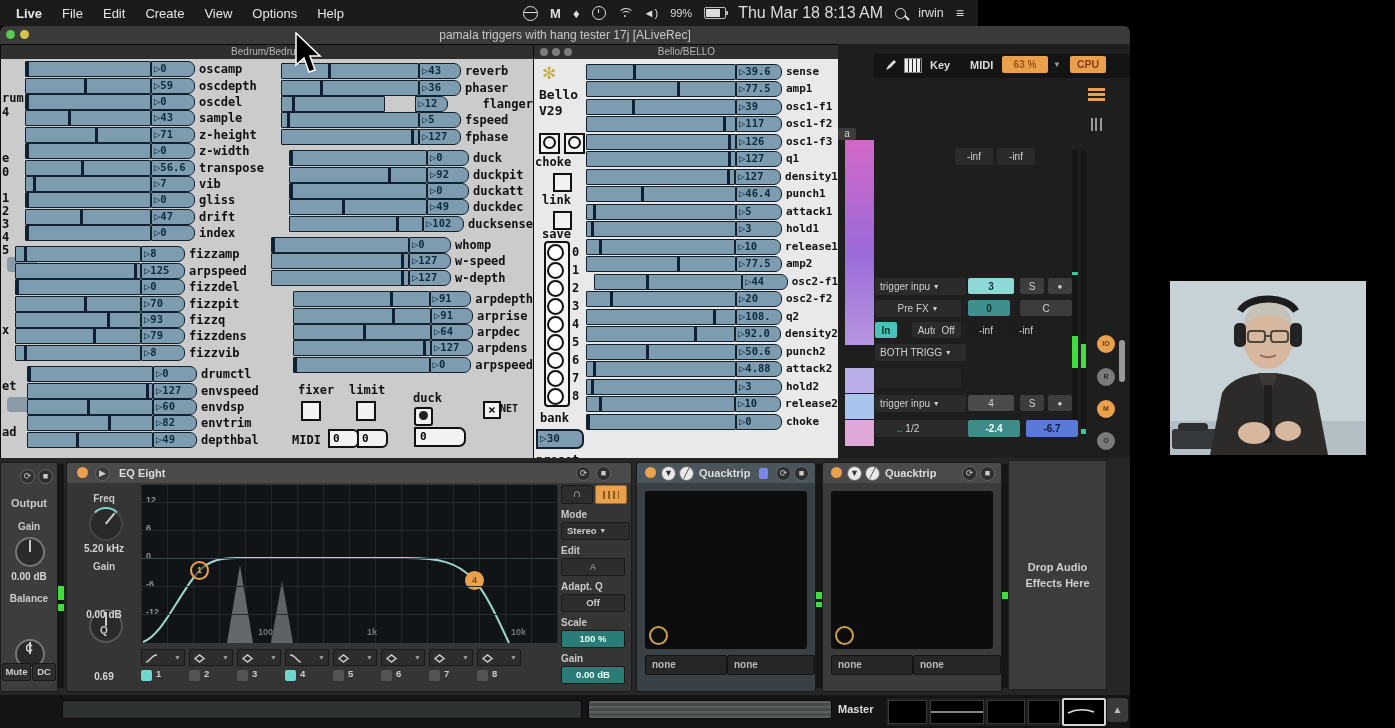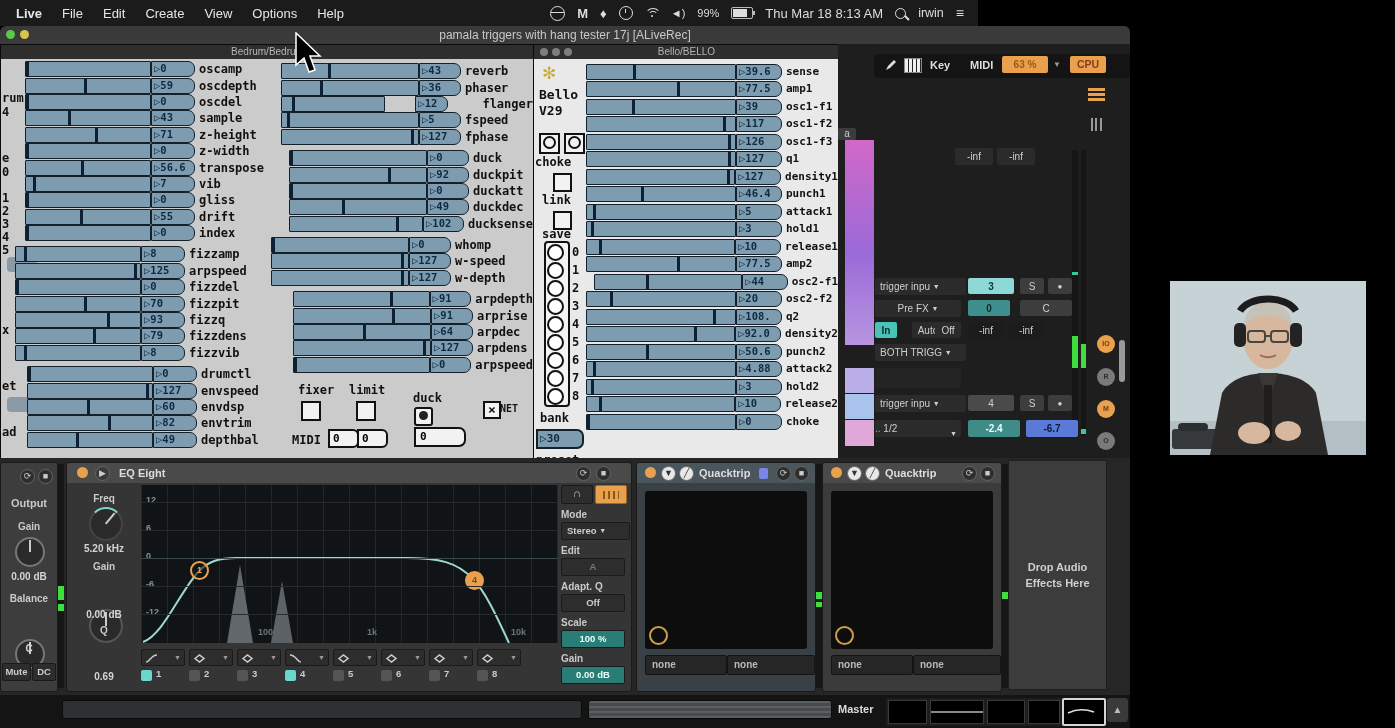--- a/index.html
+++ b/index.html
@@ -99,21 +99,21 @@
       <span class="sicon">♦</span>
       <span class="cssicon clockic sicon"></span>
       <span class="cssicon wifi sicon">
           <i class="w1"></i>
           <i class="w2"></i>
           <i class="w3"></i>
         </span>
       <span class="sicon" style="font-size:11px">◄)</span>
       <span class="sicon" style="font-size:11px">99%</span>
       <span class="cssicon batt sicon"></span>
-      <span class="sicon" style="font-size:13px">Thu Mar 18  8:13 AM</span>
+      <span class="sicon" style="font-size:16px">Thu Mar 18  8:13 AM</span>
       <span class="cssicon mag sicon"></span>
       <span class="sicon" style="font-size:12.5px">irwin</span>
       <span class="sicon" style="font-size:14px">≡</span>
     </span>
   </div>
 
   <div id="titlebar">
     <span class="dot" style="left:6px;background:#59c94f"></span>
     <span class="dot" style="left:20px;background:#d6c54a"></span>
     <span>pamala triggers with hang tester 17j  [ALiveRec]</span>
@@ -198,21 +198,21 @@
           <div class="mslider">
             <div class="mtick" style="left: 0%;"></div>
           </div>
           <div class="mnum">▷0</div>
           <div class="mlabel">gliss</div>
         </div>
         <div class="mrow" style="margin-left: 24px;">
           <div class="mslider">
             <div class="mtick" style="left: 43.3%;"></div>
           </div>
-          <div class="mnum">▷55</div>
+          <div class="mnum">▷47</div>
           <div class="mlabel">drift</div>
         </div>
         <div class="mrow" style="margin-left: 24px;">
           <div class="mslider">
             <div class="mtick" style="left: 0%;"></div>
           </div>
           <div class="mnum">▷0</div>
           <div class="mlabel">index</div>
         </div>
         <div class="mrow" style="margin-left: 14px; margin-top: 5px;">
@@ -707,21 +707,21 @@
     <div class="meterlane" style="left:243px;top:106px;height:286px;width:5px">
       <div class="mseg" style="bottom:68px;height:24px"></div>
       <div class="mseg" style="bottom:2px;height:5px;background:#37c997"></div>
     </div>
 
     <div class="lbox" style="left:37px;top:351px;width:86px;height:17px;text-align:left;padding-left:5px"><span>trigger inpu</span> <span class="caret">▼</span></div>
     <div class="lbox" style="left:130px;top:351px;width:46px;height:16px;background:#4a4a4a">4</div>
     <div class="lbox" style="left:182px;top:351px;width:24px;height:16px;background:#3d3d3d">S</div>
     <div class="lbox" style="left:210px;top:351px;width:24px;height:16px;background:#3d3d3d;font-size:8px">●</div>
 
-    <div class="lbox" style="left:37px;top:376px;width:86px;height:17px;text-align:left;padding-left:0"><span style="color:#4ad0a0">..</span> <span>1/2</span> <span class="caret" style="float:right;margin:5px 4px 0 0">▼</span></div>
+    <div class="lbox" style="left:37px;top:376px;width:86px;height:17px;text-align:left;padding-left:22px"><span style="color:#4ad0a0">..</span> <span>1/2</span> <span class="caret" style="float:right;margin:5px 4px 0 0">▼</span></div>
     <div class="lbox" style="left:130px;top:376px;width:52px;height:17px;background:#3f8b88;color:#eafffb;font-weight:bold">-2.4</div>
     <div class="lbox" style="left:188px;top:376px;width:52px;height:17px;background:#5b79d6;color:#0e1a3a;font-weight:bold">-6.7</div>
 
     <div class="circbtn" style="left:259px;top:291px;background:#e9a14e;color:#6a3c12">IO</div>
     <div class="circbtn" style="left:259px;top:324px;background:#7a7a7a;color:#2e2e2e">R</div>
     <div class="circbtn" style="left:259px;top:356px;background:#e9a14e;color:#6a3c12">M</div>
     <div class="circbtn" style="left:259px;top:388px;background:#7a7a7a;color:#2e2e2e">O</div>
     <div class="abs" style="left:281px;top:296px;width:6px;height:42px;background:#9a9a9a;border-radius:3px"></div>
   </div>
 

